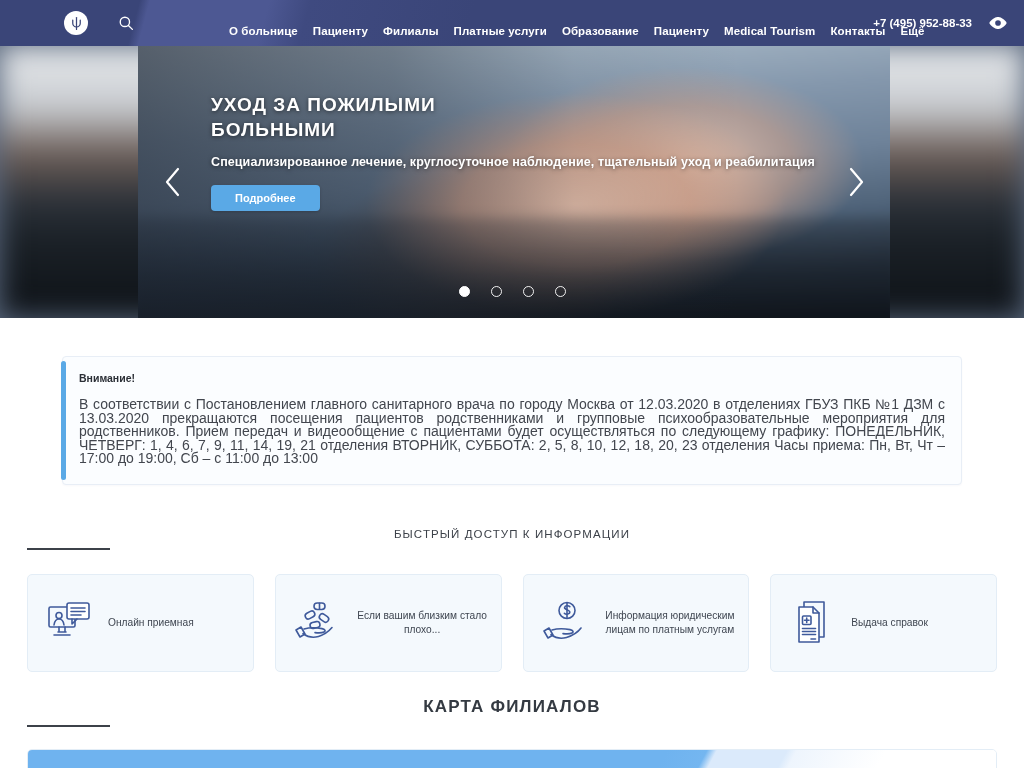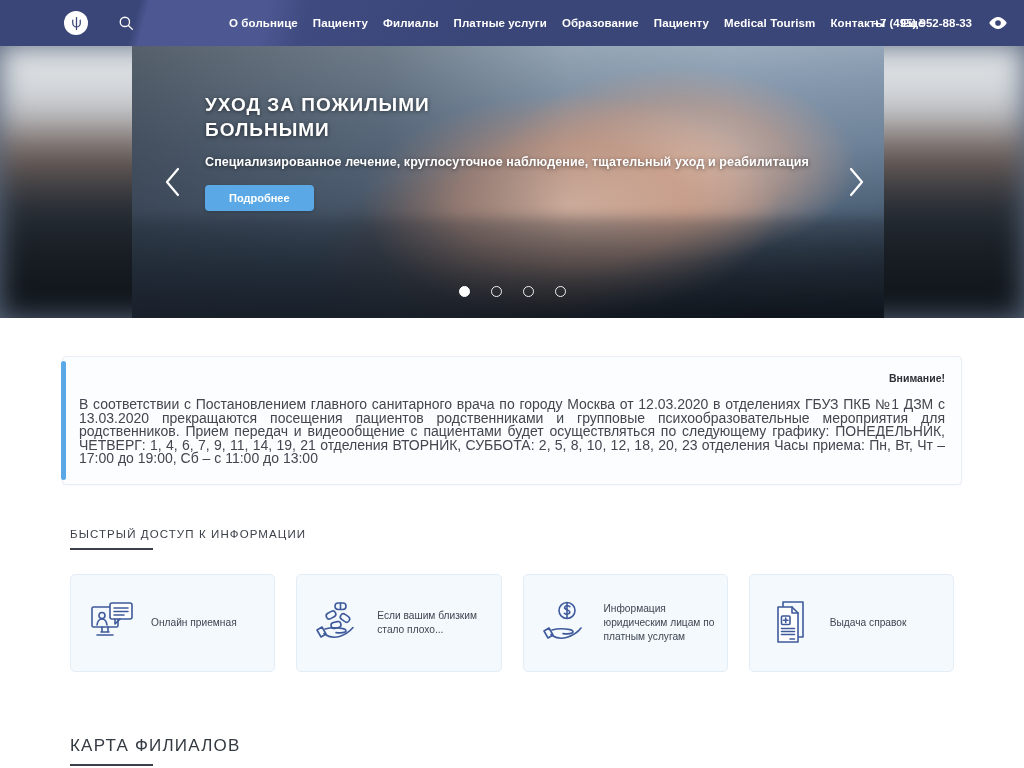--- a/index.html
+++ b/index.html
@@ -31,21 +31,21 @@
     width:24px; height:24px; border-radius:50%;
     background:#ffffff;
     display:flex; align-items:center; justify-content:center;
     z-index:3;
   }
   .hdr-search {
     position:absolute; left:117px; top:14px;
     width:18px; height:18px; z-index:3;
   }
   .nav {
-    position:absolute; left:229px; top:0; height:46px;
+    position:absolute; left:229px; top:8px; height:46px;
     display:flex; align-items:center; gap:15px; z-index:3;
   }
   .nav-item {
     color:#ffffff; font-size:11.5px; font-weight:bold;
     letter-spacing:.1px; white-space:nowrap; cursor:pointer;
   }
   .hdr-right {
     position:absolute; right:16px; top:0; height:46px;
     display:flex; align-items:center; gap:16px; z-index:3;
   }
@@ -60,21 +60,21 @@
     overflow:hidden;
     background:#59687e;
   }
   .hero-bg-side {
     position:absolute; inset:0;
     background:
       linear-gradient(180deg,#e8eaec 0%,#c9cdd2 22%,#6b5d57 40%,#2a3038 58%,#1a2026 72%,#0d1116 100%);
     filter:blur(14px);
   }
   .hero-center {
-    position:absolute; left:132px; top:0; width:752px; height:272px;
+    position:absolute; left:138px; top:0; width:752px; height:272px;
     overflow:hidden;
   }
   
   .hero-photo {
     position:absolute; inset:-10px;
     background:
       radial-gradient(ellipse 300px 160px at 58% 58%, rgba(226,187,166,.95) 0%, rgba(208,162,140,.85) 38%, rgba(170,128,110,0) 70%),
       radial-gradient(ellipse 240px 130px at 72% 44%, rgba(232,198,178,.9) 0%, rgba(205,163,142,.6) 45%, rgba(180,140,120,0) 75%),
       radial-gradient(ellipse 200px 120px at 45% 78%, rgba(150,113,95,.7) 0%, rgba(110,85,72,.4) 50%, rgba(80,62,55,0) 80%),
       linear-gradient(175deg,#b9c4cf 0%,#9fb0c0 15%,#8598ad 30%,#6e8299 48%,#4e6278 66%,#33404f 82%,#1e2730 100%);
@@ -142,29 +142,29 @@
     border:1px solid #e8eef6;
     border-radius:4px;
     padding:15px 16px 18px 16px;
     box-shadow:0 1px 2px rgba(20,40,80,.03);
   }
   .notice-bar {
     position:absolute; left:-2px; top:4px; bottom:4px;
     width:5px; border-radius:3px; background:#5aa9e6;
   }
   .notice-title {
-    text-align:right; color:#2b2f36;
+    text-align:left; color:#2b2f36;
     font-size:10.5px; font-weight:bold; margin-bottom:14px;
   }
   .notice-body {
     color:#42464e; font-size:14px; line-height:13.6px;
     text-align:justify;
   }
 
-  .section { padding:0 70px; }
+  .section { padding:0 27px;text-align:center; }
   .section-head { margin-top:43px; }
   .section-title {
     color:#3c4149; font-size:11.5px; letter-spacing:1.1px;
     text-transform:uppercase;
   }
   .section-title.big { font-size:17px; letter-spacing:1.2px; color:#343a42; }
   .section-rule {
     margin-top:8px; width:83px; height:2px; background:#3c4149;
   }
 
@@ -179,21 +179,21 @@
     height:98px;
     display:flex; align-items:center; gap:10px;
     padding:0 12px 0 14px;
     cursor:pointer;
   }
   .card-icon { flex:0 0 auto; width:56px; height:56px; display:flex; align-items:center; justify-content:center; }
   .card-label {
     color:#3f4651; font-size:10.2px; line-height:14px;
   }
 
-  .map-head { margin-top:64px; }
+  .map-head { margin-top:25px;font-weight:bold; }
   .map-box {
     margin-top:22px;
     height:60px;
     border:1px solid #e3edf6;
     border-radius:5px 5px 0 0;
     background:#ffffff;
     overflow:hidden;
     position:relative;
   }
   .map-banner {

